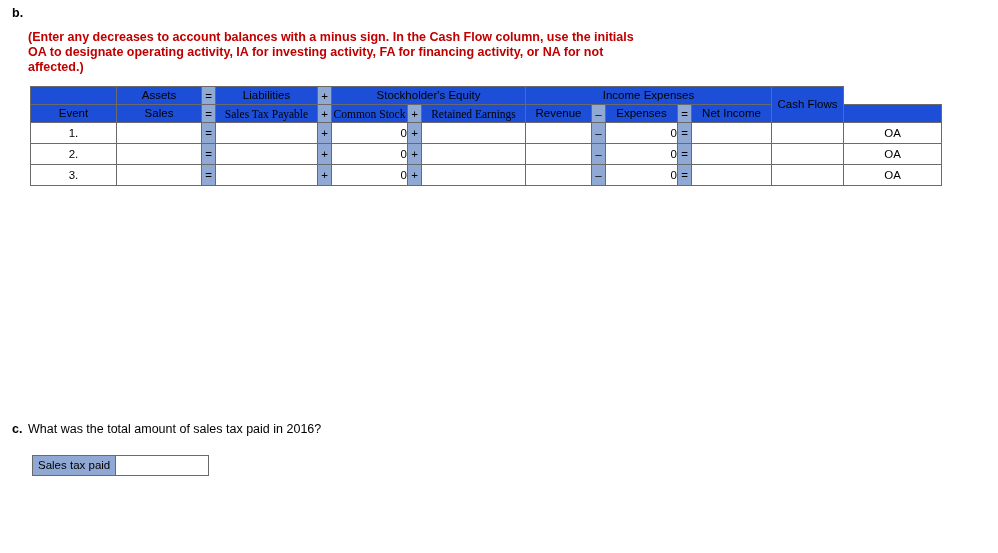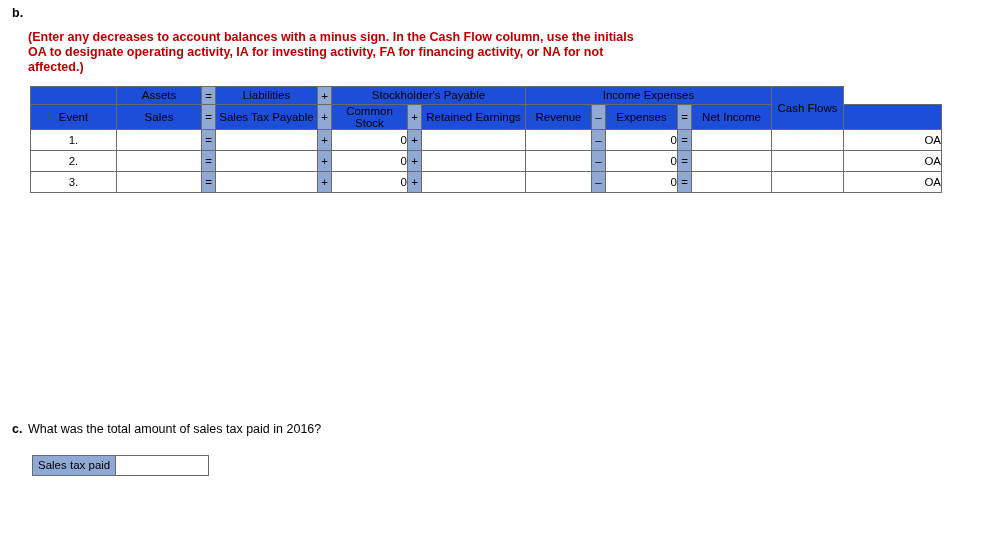--- a/index.html
+++ b/index.html
@@ -66,20 +66,21 @@
   .hdr {
     background: #1d4ed8;
     color: #000000;
     font-weight: bold;
     text-align: center;
     height: 17px;
     line-height: 13px;
   }
   .hdr.two-line {
     line-height: 12px;
+    font-family: Liberation Serif, serif;
   }
   .op {
     background: #8fa8d4;
     font-weight: bold;
     text-align: center;
     width: 13px;
   }
   .cellbox {
     height: 20px;
     background: #ffffff;
@@ -95,21 +96,21 @@
     background: #ffffff;
     height: 20px;
   }
   .op-small {
     background: #8fa8d4;
     font-weight: bold;
     text-align: center;
     font-size: 11px;
   }
   .oa-cell {
-    text-align: right;
+    text-align: center;
     padding-left: 4px;
     background: #ffffff;
     height: 20px;
     margin-top: 10px;
   }
   .blank-cell {
     background: #ffffff;
     height: 20px;
   }
 
@@ -173,21 +174,21 @@
     <col style="width:72px">
     <col style="width:98px">
   </colgroup>
   <thead>
     <tr>
       <th class="hdr"></th>
       <th class="hdr">Assets</th>
       <th class="op">=</th>
       <th class="hdr">Liabilities</th>
       <th class="op">+</th>
-      <th class="hdr" colspan="3">Stockholder's Payable</th>
+      <th class="hdr" colspan="3">Stockholder's Equity</th>
       <th class="hdr" colspan="5">Income Expenses</th>
       <th class="hdr" rowspan="2">Cash Flows</th>
     </tr>
     <tr>
       <th class="hdr">Event</th>
       <th class="hdr">Sales</th>
       <th class="op">=</th>
       <th class="hdr two-line">Sales Tax Payable</th>
       <th class="op">+</th>
       <th class="hdr two-line">Common Stock</th>

